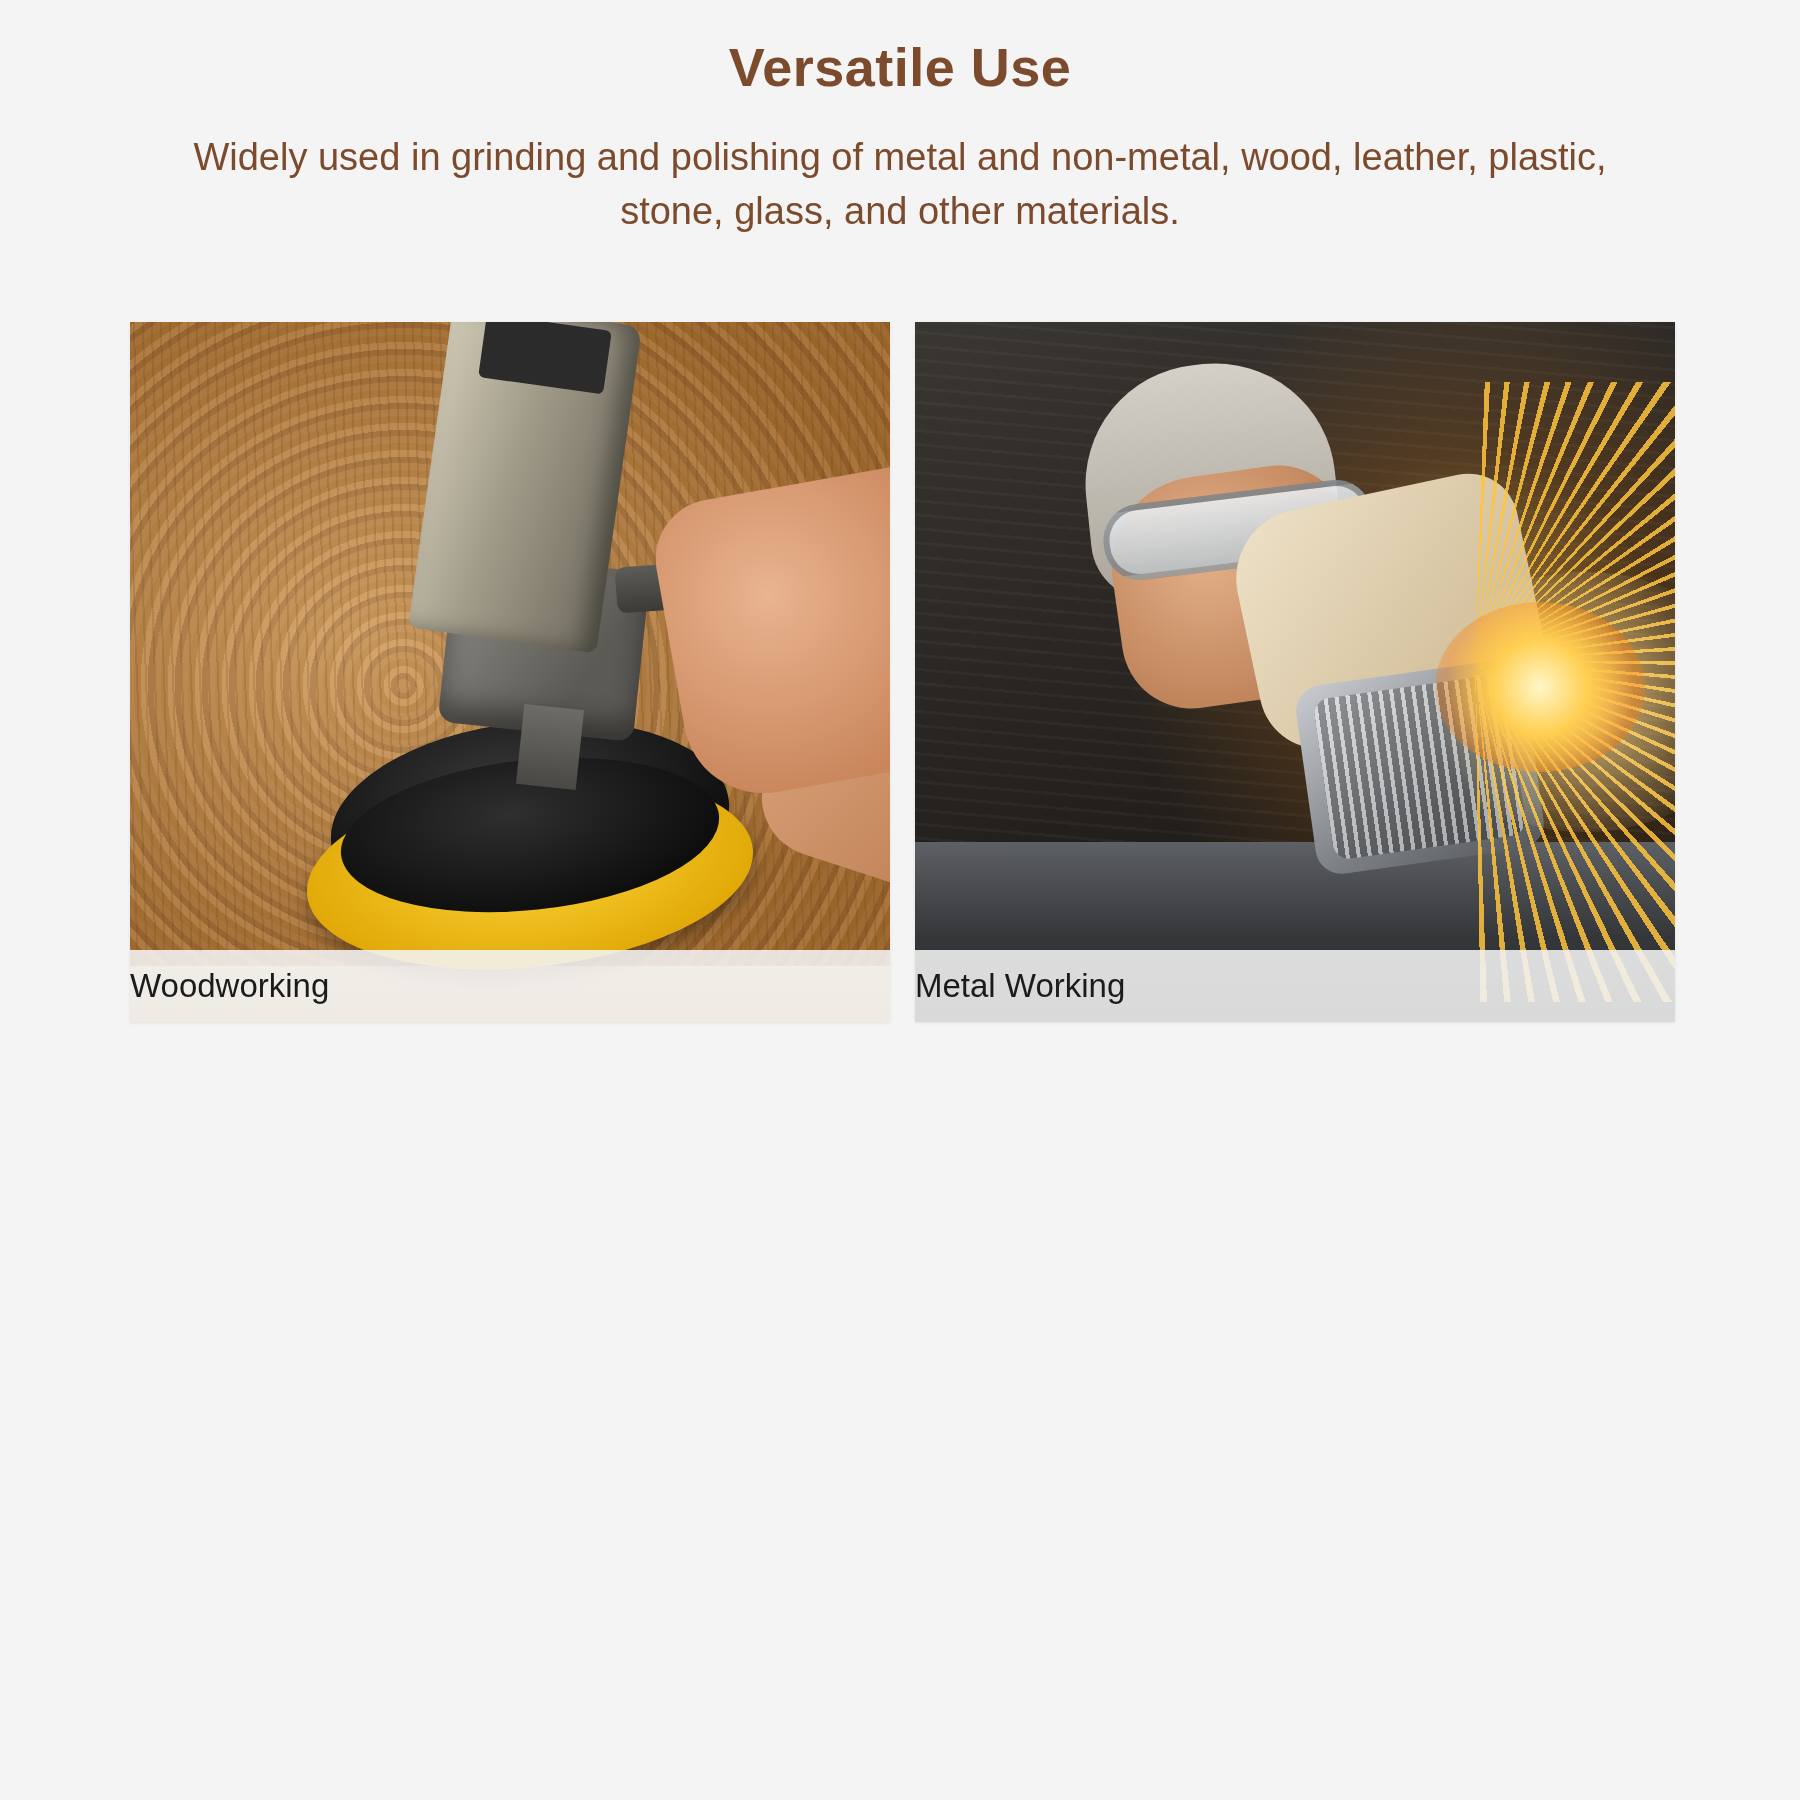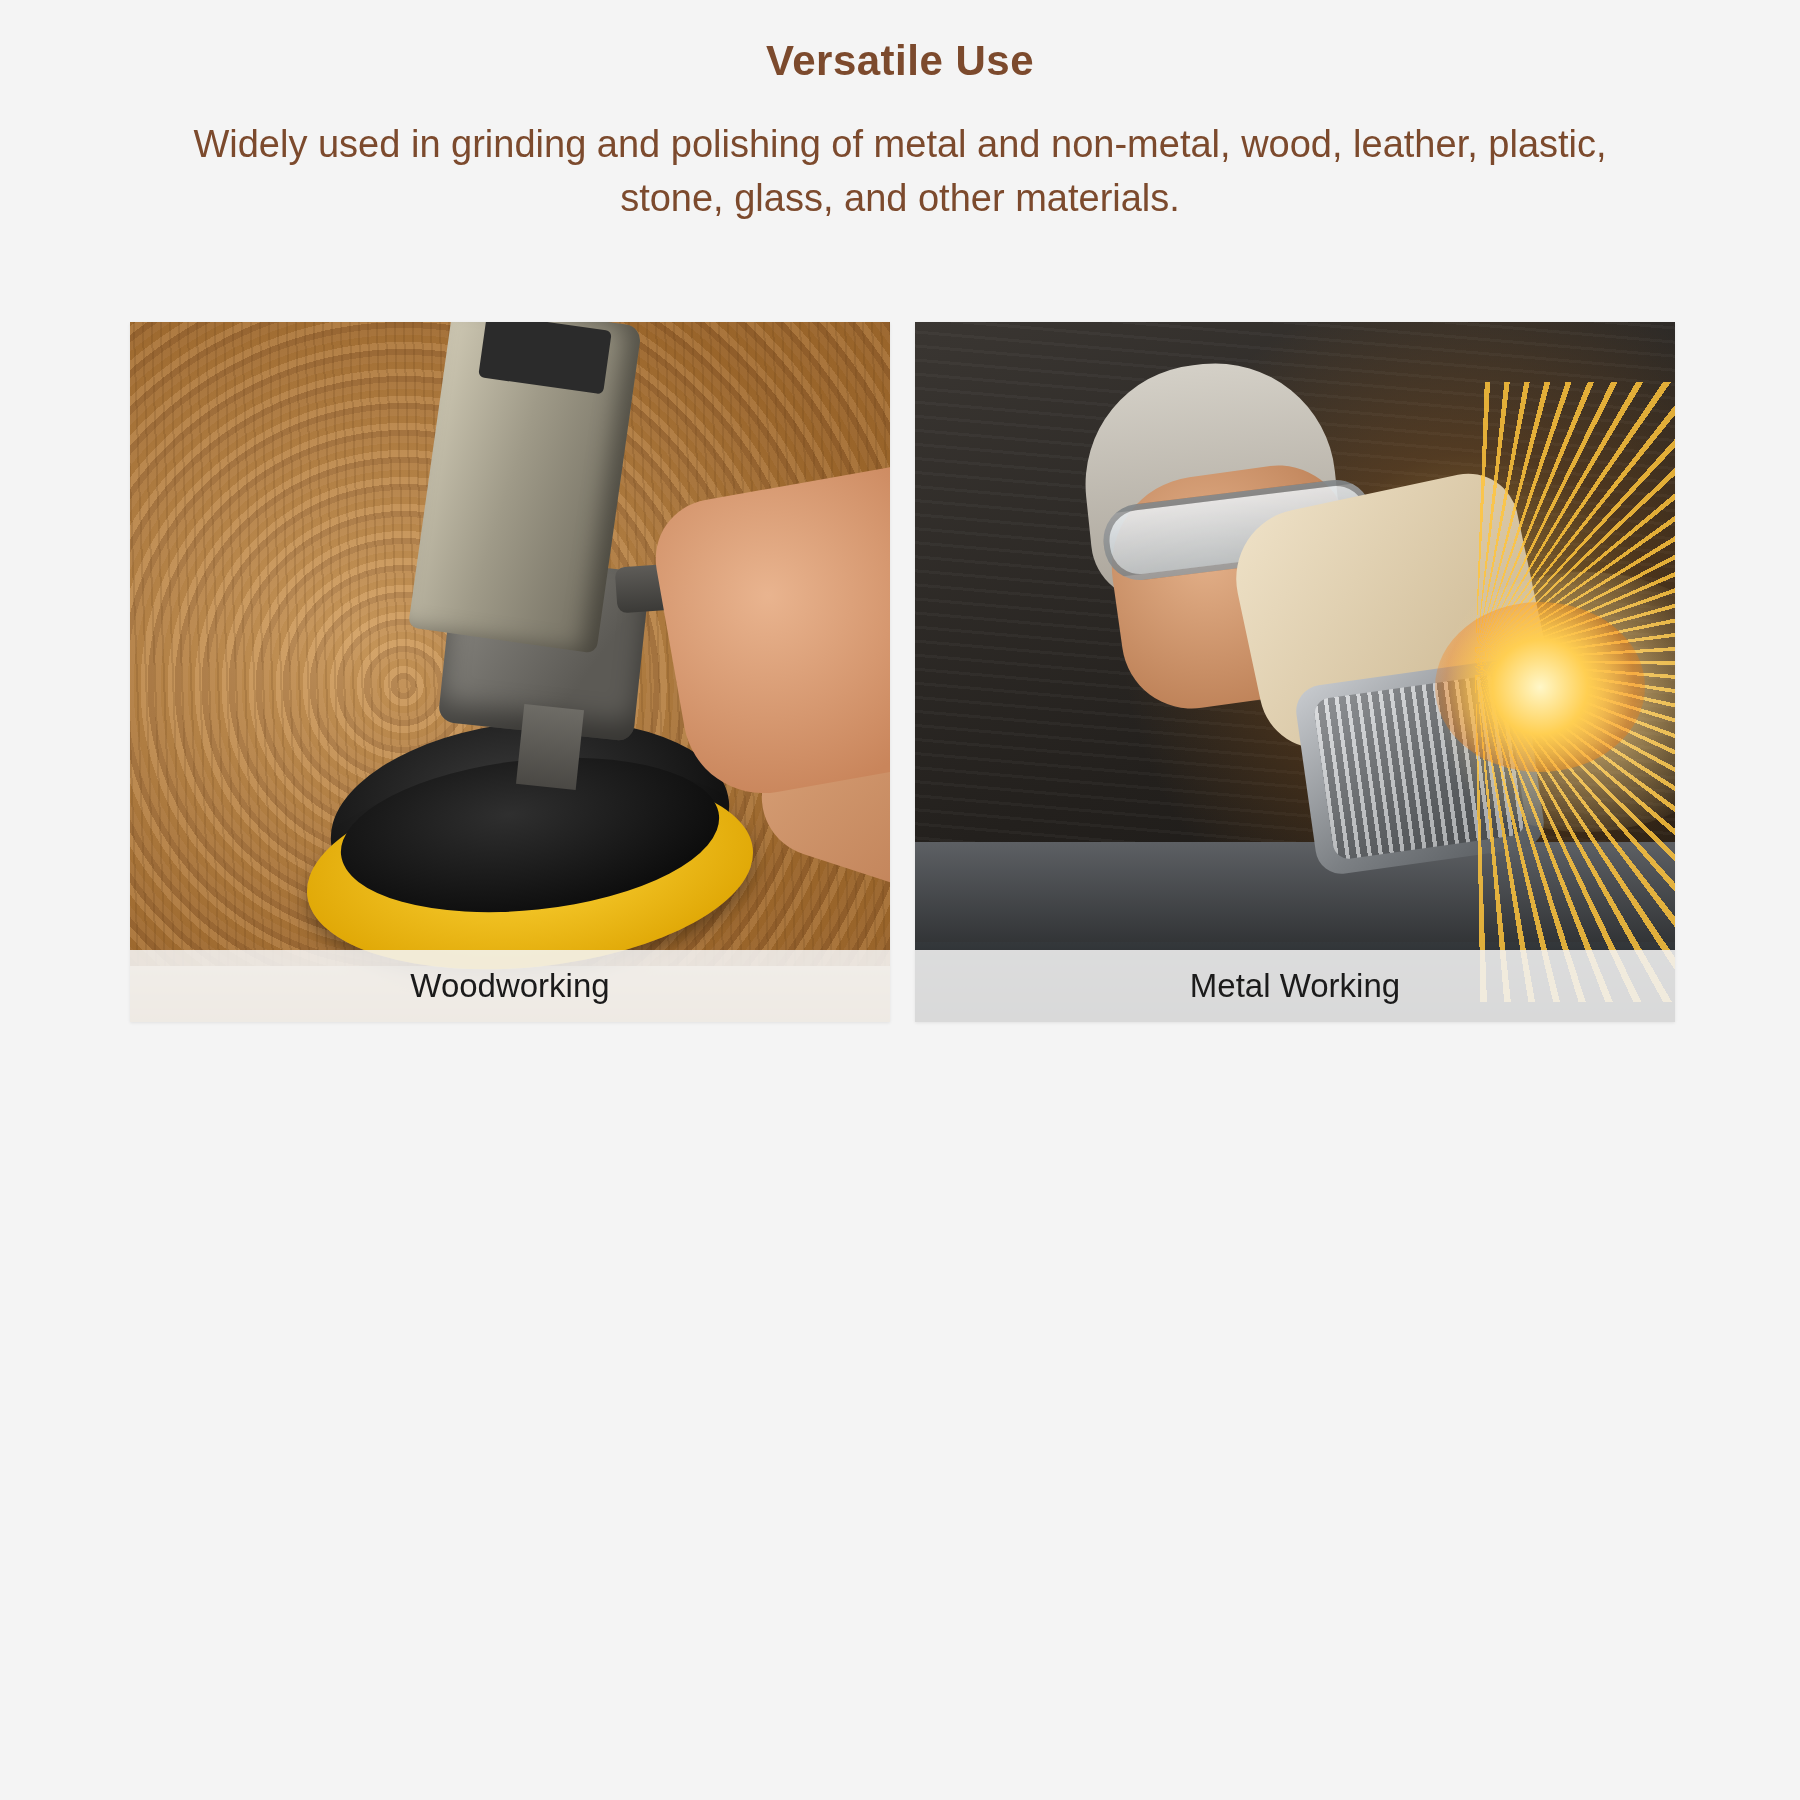--- a/index.html
+++ b/index.html
@@ -19,21 +19,21 @@
     background: #f4f4f4;
     box-sizing: border-box;
   }
 
   .header {
     padding-top: 38px;
     text-align: center;
   }
 
   .title {
-    font-size: 42px;
+    font-size: 54px;
     font-weight: bold;
     color: #7c4a2d;
     letter-spacing: 0.5px;
     margin: 0;
     line-height: 1.1;
   }
 
   .subtitle {
     margin: 34px auto 0 auto;
     width: 1420px;
@@ -70,21 +70,20 @@
     overflow: hidden;
   }
 
   .caption {
     position: absolute;
     left: 0;
     right: 0;
     bottom: 0;
     height: 72px;
     line-height: 72px;
-    text-align: center;
     font-size: 33px;
     color: #1b1b1b;
     background: rgba(244,244,244,0.88);
   }
 
   
   .wood-bg {
     position: absolute;
     inset: 0;
     background:

